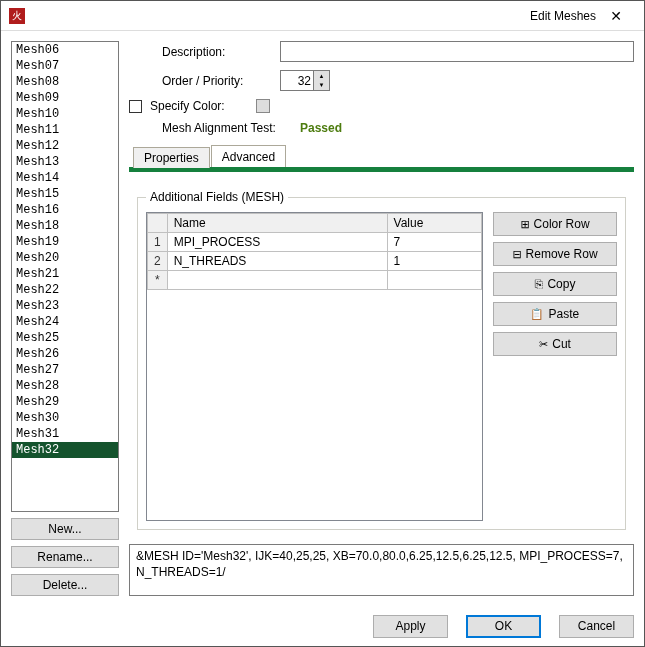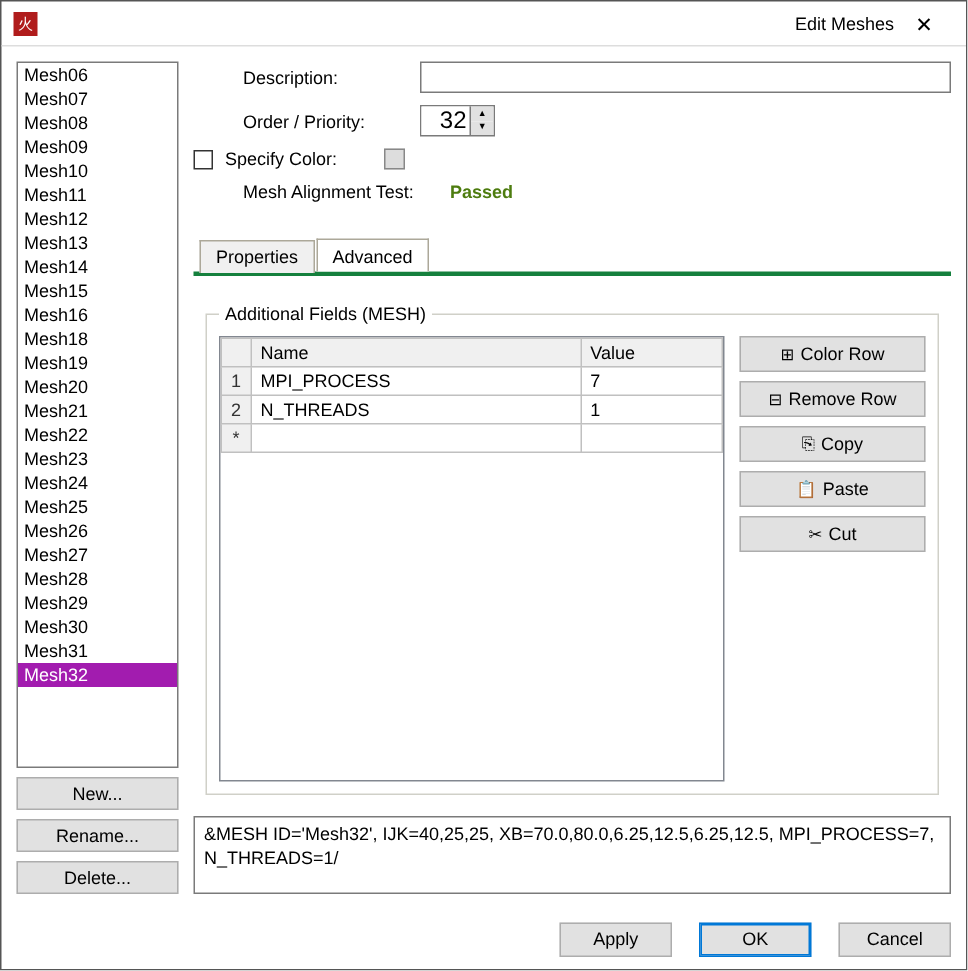--- a/index.html
+++ b/index.html
@@ -4,40 +4,40 @@
 <style>
 * { box-sizing: border-box; margin: 0; padding: 0; }
 body { font-family: "Segoe UI", Tahoma, sans-serif; font-size: 12px; color: #000; background: #fff; }
 .dialog { width: 645px; height: 647px; border: 1px solid #555; display: flex; flex-direction: column; }
 .titlebar { height: 30px; display: flex; align-items: center; padding: 0 8px; border-bottom: 1px solid #ddd; }
 .titlebar-icon { width: 16px; height: 16px; background: #b01c1c; margin-right: 8px; display: flex; align-items: center; justify-content: center; color: #fff; font-size: 10px; }
 .titlebar-title { flex: 1; font-size: 12px; text-align: right; }
 .close-btn { width: 40px; height: 28px; display: flex; align-items: center; justify-content: center; font-size: 14px; cursor: pointer; }
 .content { flex: 1; display: flex; padding: 10px; gap: 10px; overflow: hidden; }
 .left-col { width: 108px; display: flex; flex-direction: column; gap: 6px; }
-.mesh-list { flex: 1; border: 1px solid #7a7a7a; background: #fff; overflow-y: auto; font-size: 12px; }
+.mesh-list { flex: 1; border: 1px solid #7a7a7a; background: #fff; overflow-y: auto; font-size: 12px; font-family: Liberation Mono, monospace; }
 .mesh-list::-webkit-scrollbar { width: 16px; }
 .mesh-list::-webkit-scrollbar-track { background: #f0f0f0; }
 .mesh-list::-webkit-scrollbar-thumb { background: #c0c0c0; border: 1px solid #a0a0a0; }
 .mesh-item { padding: 1px 4px; cursor: pointer; white-space: nowrap; }
-.mesh-item.selected { background: #a21caf; color: #fff; }
+.mesh-item.selected { background: #14532d; color: #fff; }
 .btn { height: 22px; border: 1px solid #adadad; background: #e1e1e1; font-size: 12px; cursor: pointer; font-family: inherit; width: 100%; }
 .right-col { flex: 1; display: flex; flex-direction: column; gap: 6px; }
 .form-area { flex: 1; display: flex; flex-direction: column; gap: 8px; }
 .form-row { display: flex; align-items: center; gap: 8px; }
 .form-label { width: 110px; margin-left: 33px; }
 .text-input { flex: 1; height: 21px; border: 1px solid #7a7a7a; padding: 0 4px; font-family: inherit; font-size: 12px; }
 .spinner { width: 50px; height: 21px; border: 1px solid #7a7a7a; display: flex; }
-.spinner input { border: none; width: 32px; text-align: right; padding-right: 2px; font-family: inherit; font-size: 16px; }
+.spinner input { border: none; width: 32px; text-align: right; padding-right: 2px; font-family: inherit; font-size: 12px; }
 .spinner-btns { width: 16px; display: flex; flex-direction: column; border-left: 1px solid #7a7a7a; }
 .spinner-btn { flex: 1; display: flex; align-items: center; justify-content: center; font-size: 6px; background: #e1e1e1; cursor: pointer; }
 .checkbox { width: 13px; height: 13px; border: 1px solid #333; cursor: pointer; }
 .color-swatch { width: 14px; height: 14px; border: 1px solid #888; background: #ddd; margin-left: 2px; }
 .test-status { color: #4d7c0f; font-weight: bold; }
-.tab-strip { display: flex; border-bottom: 3px solid #15803d; margin-top: 16px; padding-left: 4px; }
+.tab-strip { display: flex; border-bottom: 5px solid #15803d; margin-top: 2px; padding-left: 4px; align-items: flex-end; }
 .tab { padding: 3px 10px; border: 1px solid #aca899; border-bottom: none; background: #f0f0f0; cursor: pointer; margin-right: 1px; position: relative; top: 1px; }
 .tab.active { background: #fff; top: 0; padding-top: 4px; }
 .tab-panel { flex: 1; padding: 10px 8px 8px 8px; display: flex; flex-direction: column; }
 fieldset { border: 1px solid #d0d0c8; padding: 8px; flex: 1; display: flex; gap: 10px; }
 legend { padding: 0 4px; }
 .grid-wrap { flex: 1; border: 1px solid #828790; background: #fff; }
 .grid-table { width: 100%; border-collapse: collapse; }
 .grid-table th, .grid-table td { border: 1px solid #c0c0c0; padding: 2px 6px; text-align: left; font-weight: normal; height: 18px; }
 .grid-table th { background: #f0f0f0; }
 .grid-table .rownum { background: #f0f0f0; width: 18px; text-align: center; color: #333; }

